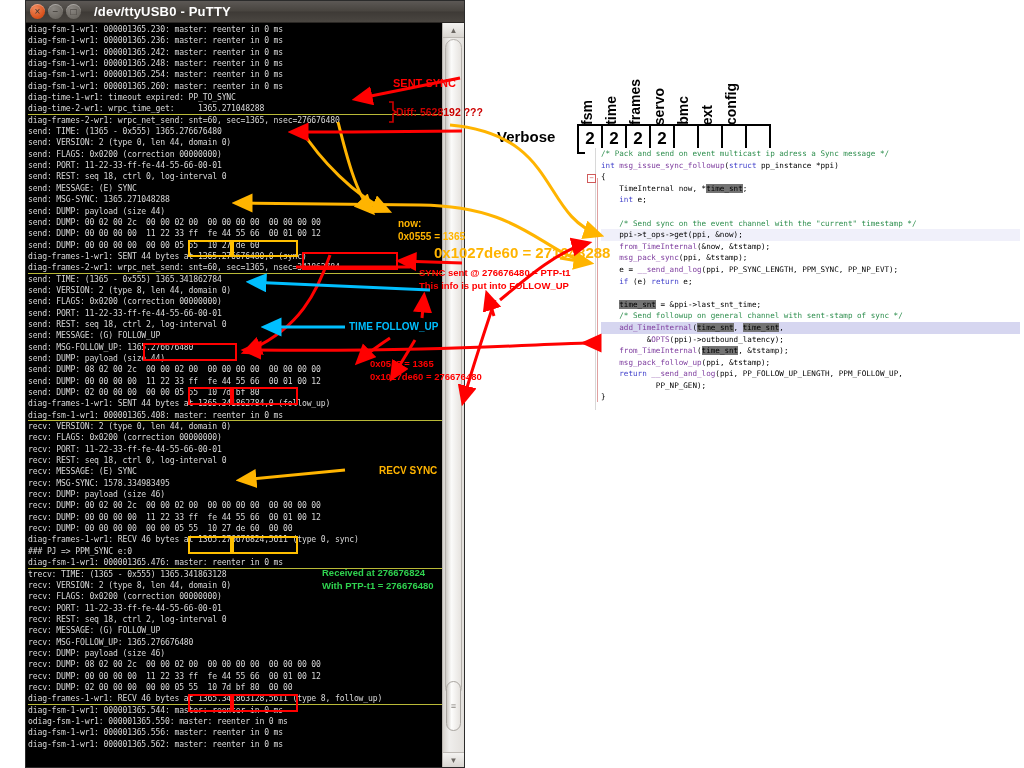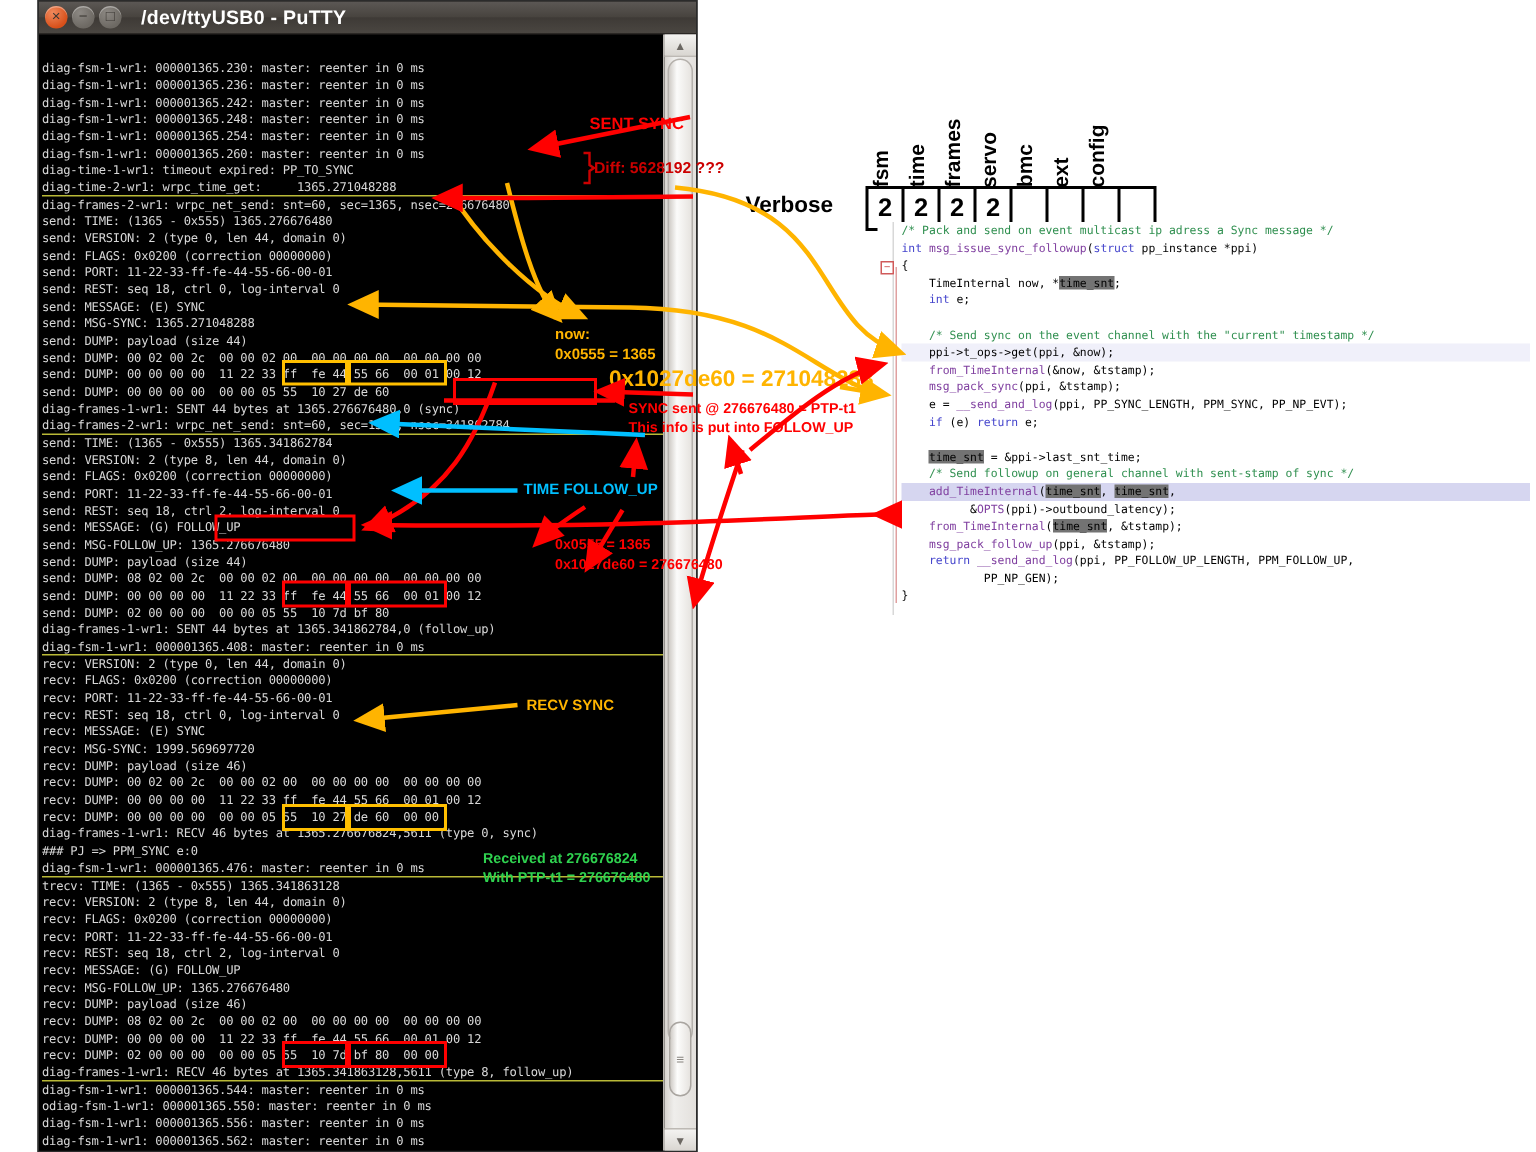--- a/index.html
+++ b/index.html
@@ -43,21 +43,20 @@
     margin-left:10px;letter-spacing:.2px;
     white-space:nowrap;
   }
 
   #terminal{
     position:absolute;left:0;top:22px;right:22px;bottom:0;
     background:#000;
     overflow:hidden;
     padding:1px 0 0 2px;
     box-sizing:border-box;
-    margin-top:16px;
   }
   .tline{
     font-family:"DejaVu Sans Mono","Liberation Mono",monospace;
     font-size:8.1px;
     line-height:11.35px;
     color:#d8d8d8;
     white-space:pre;
     height:11.35px;
     letter-spacing:-0.15px;
   }
@@ -139,21 +138,21 @@
   .c-com{color:#2f8f4f;}
   .c-kw{color:#4444cc;}
   .c-fn{color:#8040a0;}
   .c-hl{background:#737373;}
   .c-sel{background:#d6d6f0;}
 
   
   .anno{position:absolute;font-weight:bold;white-space:pre;line-height:1.25;}
   .anno.red{color:#ff0000;}
   .anno.redd{color:#cc0000;}
-  .anno.orange{color:#ffb400;}
+  .anno.orange{color:#ffb400;margin-left:28px;}
   .anno.cyan{color:#00bfff;}
   .anno.green{color:#2fd24f;}
 
   svg.overlay{position:absolute;left:0;top:0;width:1024px;height:768px;pointer-events:none;}
 
   .hl-box{position:absolute;border:2px solid #ff0000;}
   .hl-box.yellow{border-color:#ffbf00;}
 </style>
 </head>
 <body>
@@ -207,21 +206,21 @@
       <div class="tline">send: DUMP: 08 02 00 2c  00 00 02 00  00 00 00 00  00 00 00 00</div>
       <div class="tline">send: DUMP: 00 00 00 00  11 22 33 ff  fe 44 55 66  00 01 00 12</div>
       <div class="tline">send: DUMP: 02 00 00 00  00 00 05 55  10 7d bf 80</div>
       <div class="tline">diag-frames-1-wr1: SENT 44 bytes at 1365.341862784,0 (follow_up)</div>
       <div class="tline ul">diag-fsm-1-wr1: 000001365.408: master: reenter in 0 ms</div>
       <div class="tline">recv: VERSION: 2 (type 0, len 44, domain 0)</div>
       <div class="tline">recv: FLAGS: 0x0200 (correction 00000000)</div>
       <div class="tline">recv: PORT: 11-22-33-ff-fe-44-55-66-00-01</div>
       <div class="tline">recv: REST: seq 18, ctrl 0, log-interval 0</div>
       <div class="tline">recv: MESSAGE: (E) SYNC</div>
-      <div class="tline">recv: MSG-SYNC: 1999.569697720</div>
+      <div class="tline">recv: MSG-SYNC: 1578.334983495</div>
       <div class="tline">recv: DUMP: payload (size 46)</div>
       <div class="tline">recv: DUMP: 00 02 00 2c  00 00 02 00  00 00 00 00  00 00 00 00</div>
       <div class="tline">recv: DUMP: 00 00 00 00  11 22 33 ff  fe 44 55 66  00 01 00 12</div>
       <div class="tline">recv: DUMP: 00 00 00 00  00 00 05 55  10 27 de 60  00 00</div>
       <div class="tline">diag-frames-1-wr1: RECV 46 bytes at 1365.276676824,5611 (type 0, sync)</div>
       <div class="tline">### PJ =&gt; PPM_SYNC e:0</div>
       <div class="tline ul">diag-fsm-1-wr1: 000001365.476: master: reenter in 0 ms</div>
       <div class="tline">trecv: TIME: (1365 - 0x555) 1365.341863128</div>
       <div class="tline">recv: VERSION: 2 (type 8, len 44, domain 0)</div>
       <div class="tline">recv: FLAGS: 0x0200 (correction 00000000)</div>

